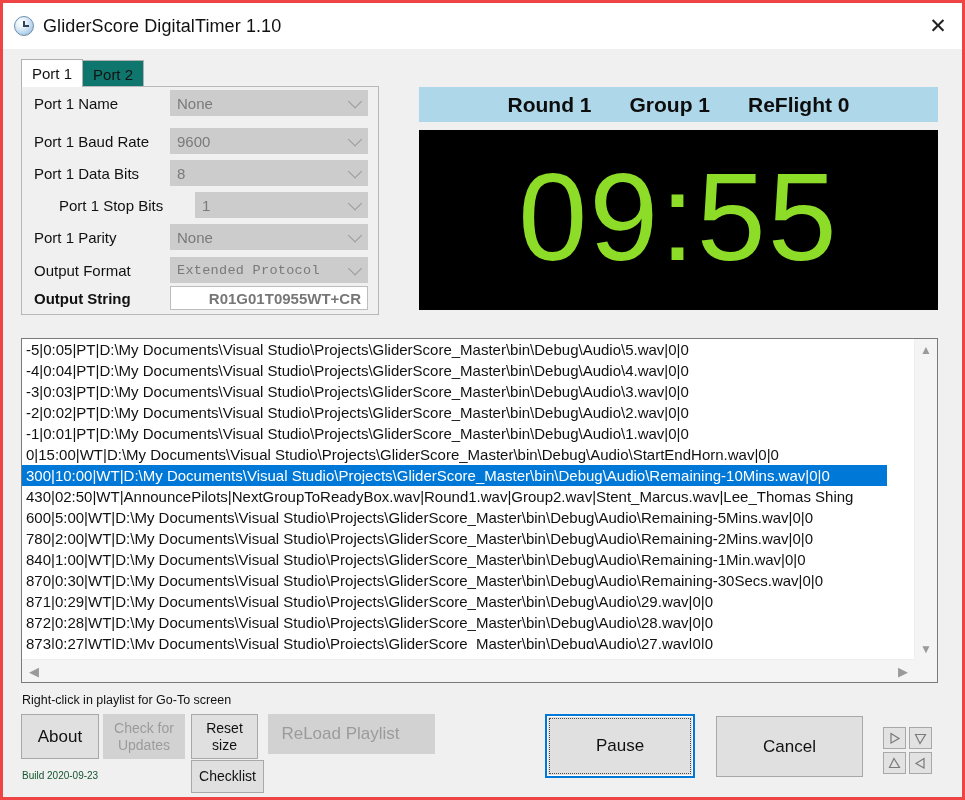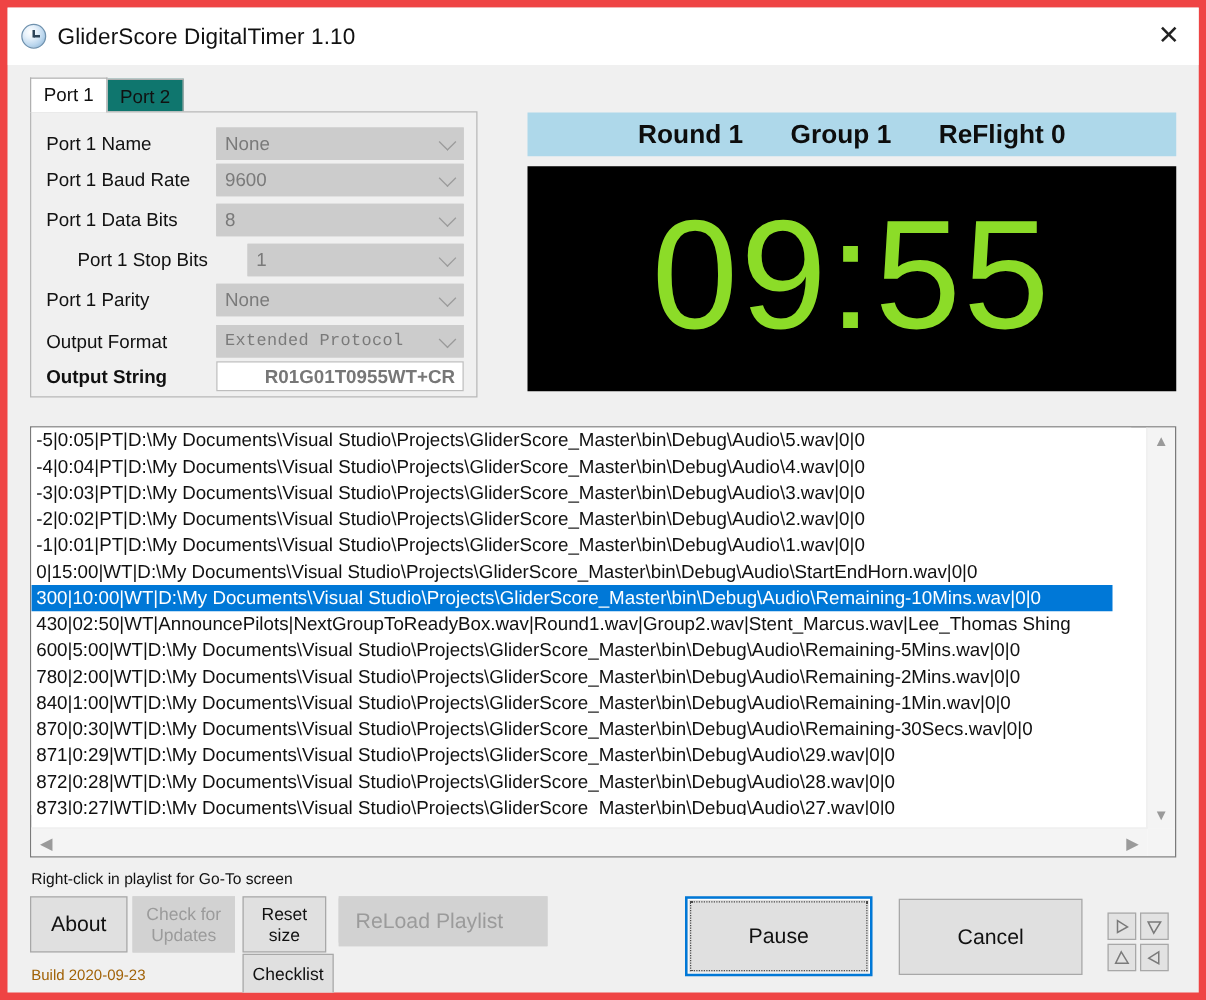--- a/index.html
+++ b/index.html
@@ -7,21 +7,21 @@
     width: 965px; height: 800px;
     background: #ffffff;
     font-family: "Liberation Sans", sans-serif;
     overflow: hidden;
   }
   #app {
     position: relative;
     width: 965px; height: 800px;
     background: #f0f0f0;
     box-sizing: border-box;
-    border: 6px solid #ef4444;
+    border: 3px solid #ef4444;
     overflow: hidden;
   }
 
   
   .titlebar {
     position: absolute; top: 0; left: 0; right: 0; height: 46px;
     background: #ffffff;
     display: flex; align-items: center;
   }
   .title-icon {
@@ -229,21 +229,21 @@
     border: 2px solid #0078d7;
     box-shadow: inset 0 0 0 1px #ffffff, inset 0 0 0 2px #e0e0e0;
   }
   .btn.focus .fdot {
     position: absolute; left: 2px; right: 2px; top: 2px; bottom: 2px;
     border: 1px dotted #4a4a4a;
     pointer-events: none;
   }
   .build {
     position: absolute; left: 19px; top: 767px;
-    font-size: 12px; color: #a16207;
+    font-size: 10px; color: #14532d;
   }
   .arrowpad {
     position: absolute; left: 880px; top: 724px;
     width: 56px; height: 52px;
   }
   .apbtn {
     position: absolute; width: 23px; height: 22px;
     background: #e2e2e2; border: 1px solid #a8a8a8;
     box-sizing: border-box;
     display: flex; align-items: center; justify-content: center;
@@ -266,21 +266,21 @@
     <div class="tab active">
       <span>Port 1</span>
     </div>
     <div class="tab">
       <span>Port 2</span>
     </div>
   </div>
 
   <div class="tabpanel">
 
-    <div class="form-row" style="top:12px;">
+    <div class="form-row" style="top:3px;">
       <div class="form-label">Port 1 Name</div>
       <div class="combo">
         <span>None</span>
         <span class="chev"></span>
       </div>
     </div>
 
     <div class="form-row" style="top:41px;">
       <div class="form-label">Port 1 Baud Rate</div>
       <div class="combo">

